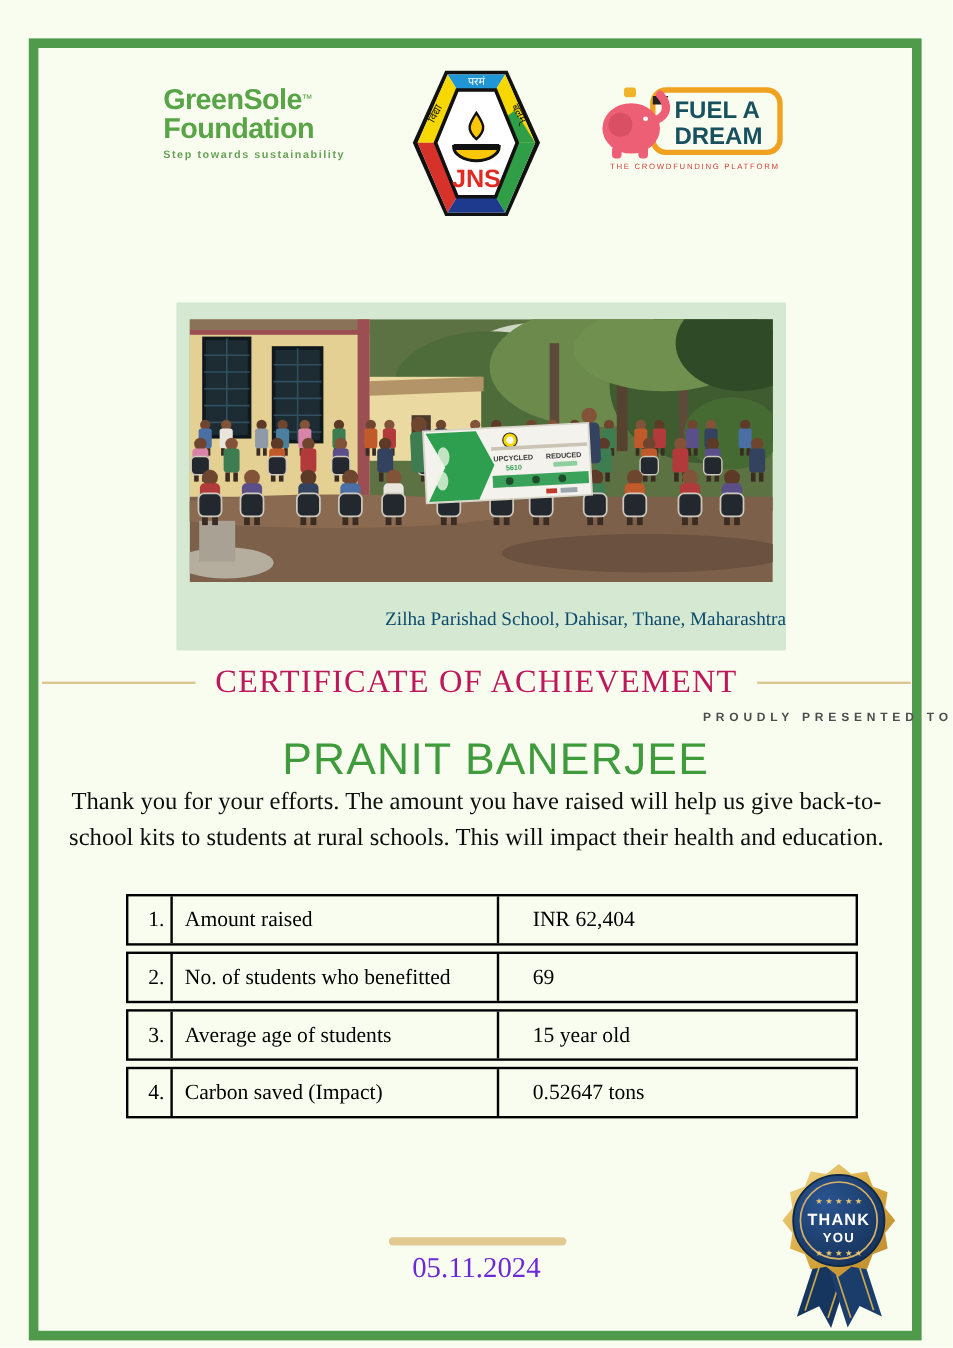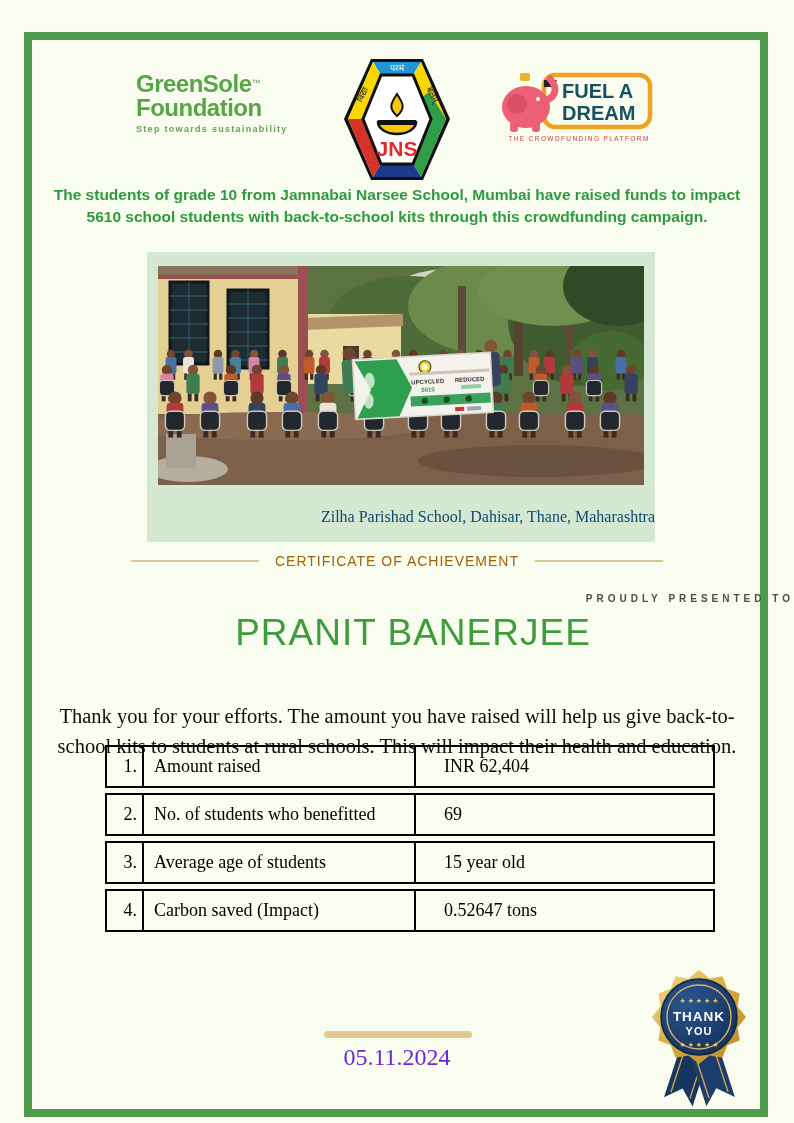--- a/index.html
+++ b/index.html
@@ -23,27 +23,27 @@
   
   .panel{position:absolute;left:147px;top:252px;width:508px;height:290px;background:#d5e8d1;}
   .photo{position:absolute;left:158px;top:266px;width:486px;height:219px;}
   .caption{position:absolute;left:0;bottom:16px;width:100%;text-align:right;
            font-family:"Liberation Serif",serif;font-size:16px;color:#0c4a6e;}
 
   
   .title-row{position:absolute;left:0;top:553px;width:794px;display:flex;
              align-items:center;justify-content:center;gap:16px;}
   .title-line{width:128px;height:2px;background:#dcc794;}
-  .cert-title{font-family:Liberation Sans, sans-serif;font-size:14px;letter-spacing:1px;
-              color:#a16207;white-space:nowrap;}
+  .cert-title{font-family:Liberation Serif, serif;font-size:27px;letter-spacing:1px;
+              color:#be185d;white-space:nowrap;}
   .presented{position:absolute;left:0;top:593px;width:794px;text-align:right;
              font-size:10px;font-weight:700;letter-spacing:4px;color:#4c4c4c;}
   .recipient{position:absolute;left:16px;top:612px;width:794px;text-align:center;
              font-size:37px;color:#3f9b3c;letter-spacing:1px;}
-  .message{position:absolute;left:27px;top:701px;width:740px;text-align:center;
+  .message{position:absolute;left:27px;top:653px;width:740px;text-align:center;
            font-family:"Liberation Serif",serif;font-size:20.5px;line-height:30px;color:#0e0e0e;}
 
   
   .impact-table{position:absolute;left:105px;top:745px;width:610px;}
   .t-row{display:flex;border:2px solid #000;height:43px;margin-bottom:5px;
          font-family:"Liberation Serif",serif;font-size:18px;color:#000;box-sizing:border-box;}
   .t-num{width:37px;border-right:2px solid #000;display:flex;align-items:center;
          justify-content:flex-end;padding-right:5px;box-sizing:border-box;}
   .t-label{width:272px;border-right:2px solid #000;display:flex;align-items:center;
            padding-left:10px;box-sizing:border-box;}
@@ -103,24 +103,20 @@
       <circle cx="19" cy="38" r="10" fill="#d94f63"></circle>
       <rect x="12" y="56" width="8" height="10" rx="3" fill="#ed5f74"></rect>
       <rect x="34" y="56" width="8" height="10" rx="3" fill="#ed5f74"></rect>
       <circle cx="40" cy="33" r="2" fill="#fff"></circle>
     </g>
     <text x="64" y="32" font-family="Liberation Sans, sans-serif" font-size="20" font-weight="bold" fill="#17515e">FUEL A</text>
     <text x="64" y="54" font-family="Liberation Sans, sans-serif" font-size="20" font-weight="bold" fill="#17515e">DREAM</text>
     <text x="81" y="75" text-anchor="middle" font-family="Liberation Sans, sans-serif" font-size="6.5" letter-spacing="1.4" fill="#d0423c">THE CROWDFUNDING PLATFORM</text>
   </svg>
 
-  <div class="intro">
-    <div>The students of grade 10 from Jamnabai Narsee School, Mumbai have raised funds to impact</div>
-    <div>5610 school students with back-to-school kits through this crowdfunding campaign.</div>
-  </div>
 
   <div class="panel">
     <div class="caption">Zilha Parishad School, Dahisar, Thane, Maharashtra</div>
   </div>
 
   <svg class="photo" width="486" height="219" viewBox="0 0 486 219">
 
     <rect x="0" y="0" width="486" height="160" fill="#5c7242"></rect>
     <ellipse cx="300" cy="30" rx="70" ry="28" fill="#cfd6c4"></ellipse>
     <ellipse cx="250" cy="55" rx="80" ry="45" fill="#4e6b3a"></ellipse>

